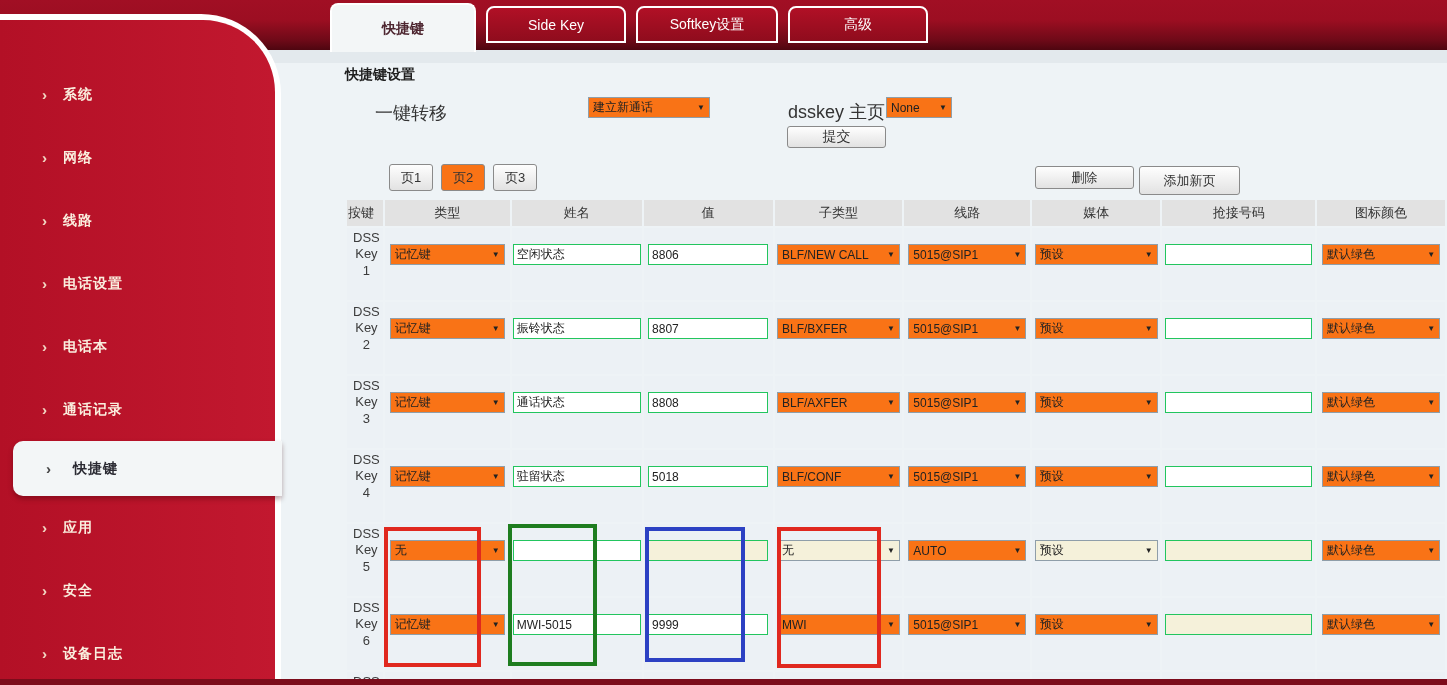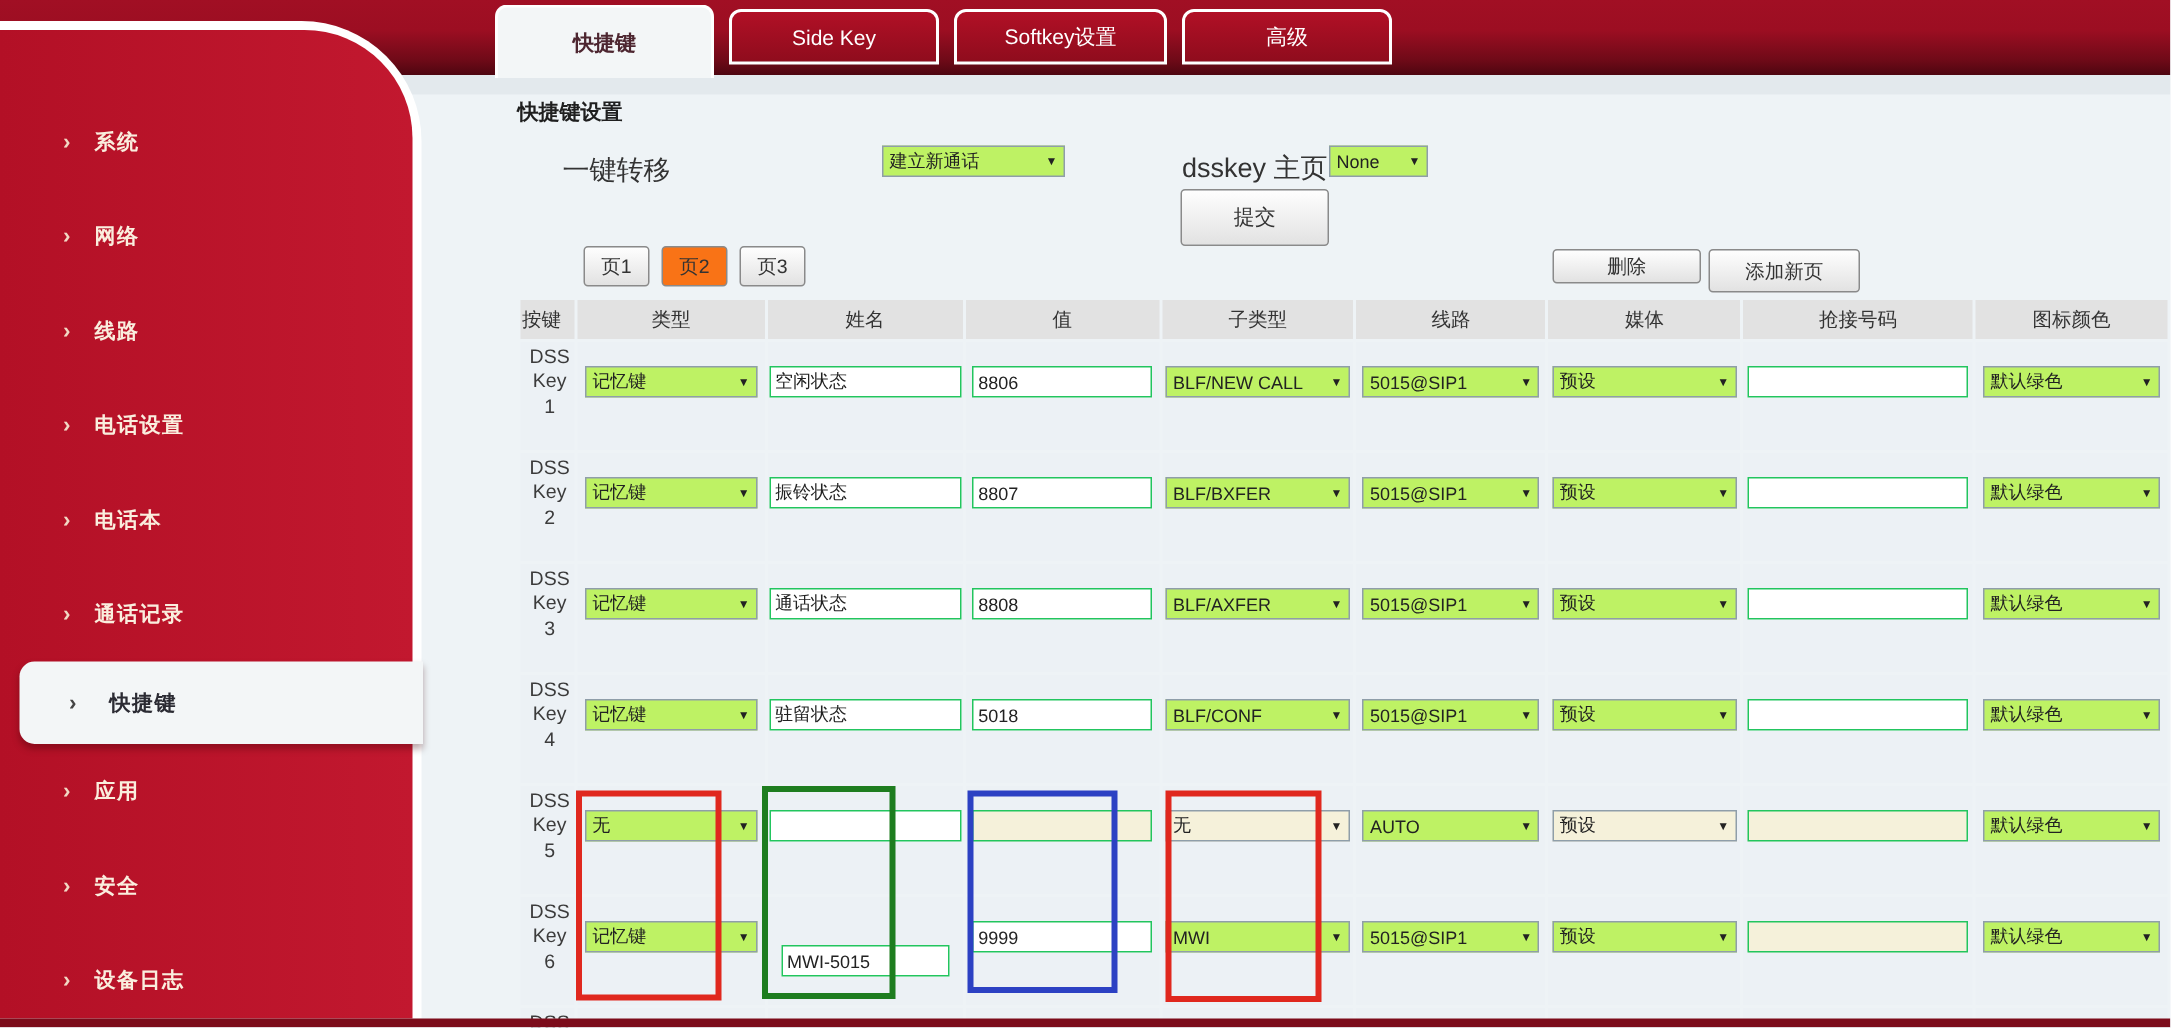--- a/index.html
+++ b/index.html
@@ -33,21 +33,21 @@
   .side-item .arr9{color:#f2d8c4;font-size:15px;font-weight:bold;line-height:1;}
   .side-item .slbl{color:#faeede;font-size:14px;font-weight:bold;margin-left:16px;letter-spacing:1px;}
   .side-item.active{background:#f3f6f7;margin-left:13px;margin-right:-7px;border-radius:10px 0 0 10px;
     height:55px;box-shadow:0 3px 5px rgba(60,0,10,.35);padding-left:33px;}
   .side-item.active .arr9{color:#444;}
   .side-item.active .slbl{color:#2b2b33;margin-left:22px;}
 
   
   .title{font-size:14px;font-weight:bold;color:#1f1f1f;}
   .flabel{font-size:18px;color:#333;}
-  .sel{box-sizing:border-box;height:21px;border:1px solid #8f9ea9;background:#bef264;
+  .sel{box-sizing:border-box;height:21px;border:1px solid #8f9ea9;background:#f97316;
     display:inline-flex;align-items:center;justify-content:space-between;
     padding:0 4px 0 4px;font-size:12px;color:#222;overflow:hidden;white-space:nowrap;
     vertical-align:top;cursor:default;}
   .sel .sval{overflow:hidden;white-space:nowrap;text-align:left;}
   .sel .sarr{font-size:8px;color:#222;margin-left:4px;flex:0 0 auto;}
   .sel.disabled{background:#f5f1da;}
   .inp{box-sizing:border-box;height:21px;border:1px solid #22c55e;background:#fff;
     font-size:12px;color:#222;padding:0 3px;font-family:inherit;vertical-align:top;}
   .inp.disabled{background:#f5f1da;}
   .btn{box-sizing:border-box;background:linear-gradient(#fefefe,#e2e2e2);border:1px solid #8a8a8a;
@@ -131,21 +131,21 @@
     <span class="sval">建立新通话</span>
     <span class="sarr">▼</span>
   </div>
 
   <div class="abs flabel" style="left:788px;top:100px;">dsskey 主页:</div>
   <div class="abs sel" style="left:886px;top:97px;width:66px;">
     <span class="sval">None</span>
     <span class="sarr">▼</span>
   </div>
 
-  <button class="abs btn" style="left:787px;top:126px;width:99px;height:38px;font-size:14px;">提交</button>
+  <button class="abs btn" style="left:787px;top:126px;width:99px;height:22px;font-size:14px;">提交</button>
 
   <div class="abs" id="pageBtns" style="left:389px;top:164px;">
       <button class="btn pbtn">页1</button>
       <button class="btn pbtn cream">页2</button>
       <button class="btn pbtn">页3</button>
     </div>
 
   <button class="abs btn" style="left:1035px;top:166px;width:99px;height:23px;">删除</button>
   <button class="abs btn" style="left:1139px;top:166px;width:101px;height:29px;">添加新页</button>
 
@@ -304,21 +304,21 @@
               <span class="sval">默认绿色</span>
               <span class="sarr">▼</span>
             </div></td>
         </tr>
         <tr>
           <td class="keycell">DSS Key 6</td>
           <td><div class="sel" style="width: 115px;">
               <span class="sval">记忆键</span>
               <span class="sarr">▼</span>
             </div></td>
-          <td><input class="inp" value="MWI-5015" style="width: 112px; margin-top: 16px;"></td>
+          <td><input class="inp" value="MWI-5015" style="width: 128px;"></td>
           <td><input class="inp" value="9999" style="width: 120px;"></td>
           <td><div class="sel" style="width: 123px;">
               <span class="sval">MWI</span>
               <span class="sarr">▼</span>
             </div></td>
           <td><div class="sel" style="width: 118px;">
               <span class="sval">5015@SIP1</span>
               <span class="sarr">▼</span>
             </div></td>
           <td><div class="sel" style="width: 123px;">

